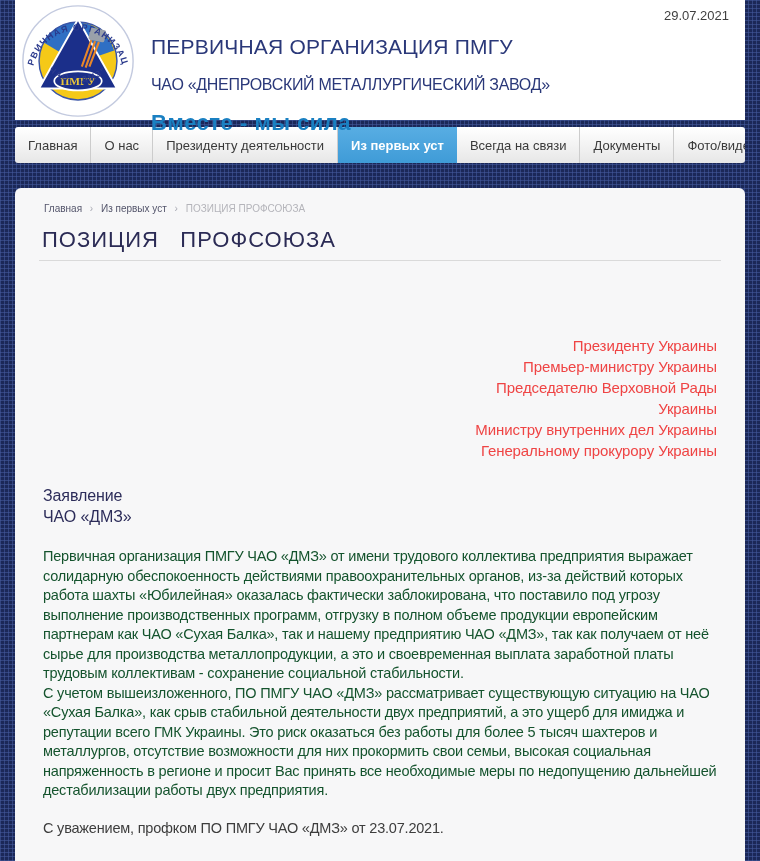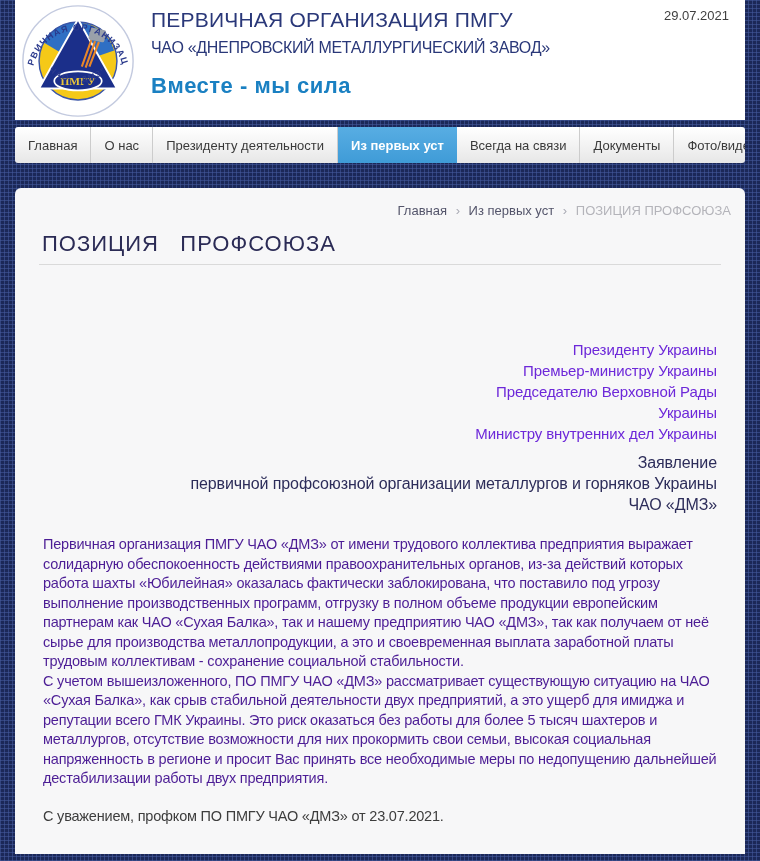--- a/index.html
+++ b/index.html
@@ -16,23 +16,23 @@
   }
   .frame { width: 730px; margin: 0 15px; }
 
   
   .site-header {
     position: relative;
     height: 120px;
     background: #ffffff;
   }
   .logo-wrap { position: absolute; left: 6px; top: 4px; width: 114px; height: 114px; }
-  .head-titles { padding: 8px 0 0 136px; }
+  .head-titles { padding: 35px 0 0 136px; }
   .org-line1 { font-size: 21px; color: #2a3879; letter-spacing: .2px; }
-  .org-line2 { font-size: 16px; color: #2a3879; letter-spacing: -.3px; margin-top: 7px; }
+  .org-line2 { font-size: 16px; color: #2a3879; letter-spacing: -.3px; margin-top: 17px; }
   .slogan    { font-size: 22px; color: #1a80c2; font-weight: bold; margin-top: 16px; letter-spacing: .5px; }
   .page-date { position: absolute; top: 8px; right: 16px; font-size: 13px; color: #3f3f3f; }
 
   
   .main-nav {
     display: flex;
     margin-top: 7px;
     height: 36px;
     background: linear-gradient(#ffffff, #e7e7e7);
     border-radius: 3px;
@@ -56,56 +56,56 @@
   }
 
   
   .content {
     margin-top: 25px;
     min-height: 640px;
     background: #f7f7f8;
     border-radius: 6px 6px 0 0;
     padding: 15px 14px 30px 14px;
   }
-  .breadcrumb { font-size: 13px; color: #54556b; padding-left: 15px; text-align: right; }
+  .breadcrumb { font-size: 10px; color: #54556b; padding-left: 15px; }
   .breadcrumb .crumb-sep { color: #a9aab4; margin: 0 5px; }
   .breadcrumb .crumb-link { color: #54556b; text-decoration: none; cursor: pointer; }
   .breadcrumb .crumb-current { color: #b4b4ba; }
   .page-title {
     margin: 13px 0 7px 13px;
     font-size: 22px;
     font-weight: normal;
     color: #2b2b55;
     letter-spacing: 1px;
     white-space: pre;
   }
   .title-divider { border: none; border-top: 1px solid #dadada; margin: 0 10px; }
 
   .letter { padding: 0 14px; }
   .addressees {
     margin-top: 74px;
     text-align: right;
     font-size: 15px;
     line-height: 21px;
-    color: #6d28d9;
+    color: #ef4444;
     letter-spacing: -.1px;
   }
   .letter-heading {
-    margin-top: 8px;
-    text-align: right;
+    margin-top: 24px;
+    text-align: left;
     font-size: 16px;
     line-height: 21px;
     color: #2d2d5a;
     letter-spacing: -.1px;
   }
   .letter-body {
     margin-top: 20px;
     font-size: 14.5px;
     line-height: 19.5px;
-    color: #4c1d95;
+    color: #14532d;
     letter-spacing: -.2px;
   }
   .letter-body p { margin: 0; }
   .letter-closing {
     margin-top: 19px;
     font-size: 14.5px;
     color: #3d3d3d;
     letter-spacing: -.2px;
   }
 </style>
@@ -175,25 +175,25 @@
     <hr class="title-divider">
 
     <article class="letter">
 
       <div class="addressees">
         <div>Президенту Украины</div>
         <div>Премьер-министру Украины</div>
         <div>Председателю Верховной Рады</div>
         <div>Украины</div>
         <div>Министру внутренних дел Украины</div>
+        <div>Генеральному прокурору Украины</div>
       </div>
 
       <div class="letter-heading">
         <div>Заявление</div>
-        <div>первичной профсоюзной организации металлургов и горняков Украины</div>
         <div>ЧАО «ДМЗ»</div>
       </div>
 
       <div class="letter-body">
         <p>Первичная организация ПМГУ ЧАО «ДМЗ» от имени трудового коллектива предприятия выражает солидарную обеспокоенность действиями правоохранительных органов, из-за действий которых работа шахты «Юбилейная» оказалась фактически заблокирована, что поставило под угрозу выполнение производственных программ, отгрузку в полном объеме продукции европейским партнерам как ЧАО «Сухая Балка», так и нашему предприятию ЧАО «ДМЗ», так как получаем от неё сырье для производства металлопродукции, а это и своевременная выплата заработной платы трудовым коллективам - сохранение социальной стабильности.</p>
         <p>С учетом вышеизложенного, ПО ПМГУ ЧАО «ДМЗ» рассматривает существующую ситуацию на ЧАО «Сухая Балка», как срыв стабильной деятельности двух предприятий, а это ущерб для имиджа и репутации всего ГМК Украины. Это риск оказаться без работы для более 5 тысяч шахтеров и металлургов, отсутствие возможности для них прокормить свои семьи, высокая социальная напряженность в регионе и просит Вас принять все необходимые меры по недопущению дальнейшей дестабилизации работы двух предприятия.</p>
       </div>
 
       <p class="letter-closing">С уважением, профком ПО ПМГУ ЧАО «ДМЗ» от 23.07.2021.</p>
 

